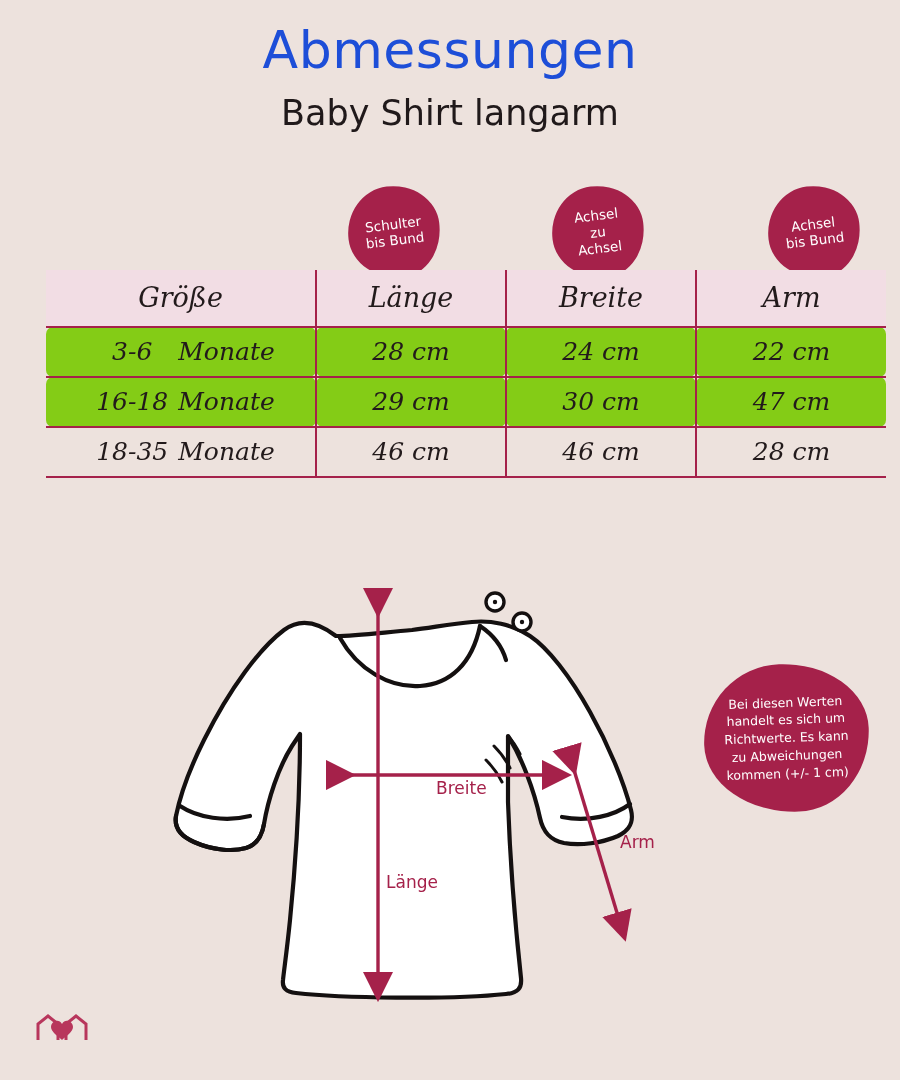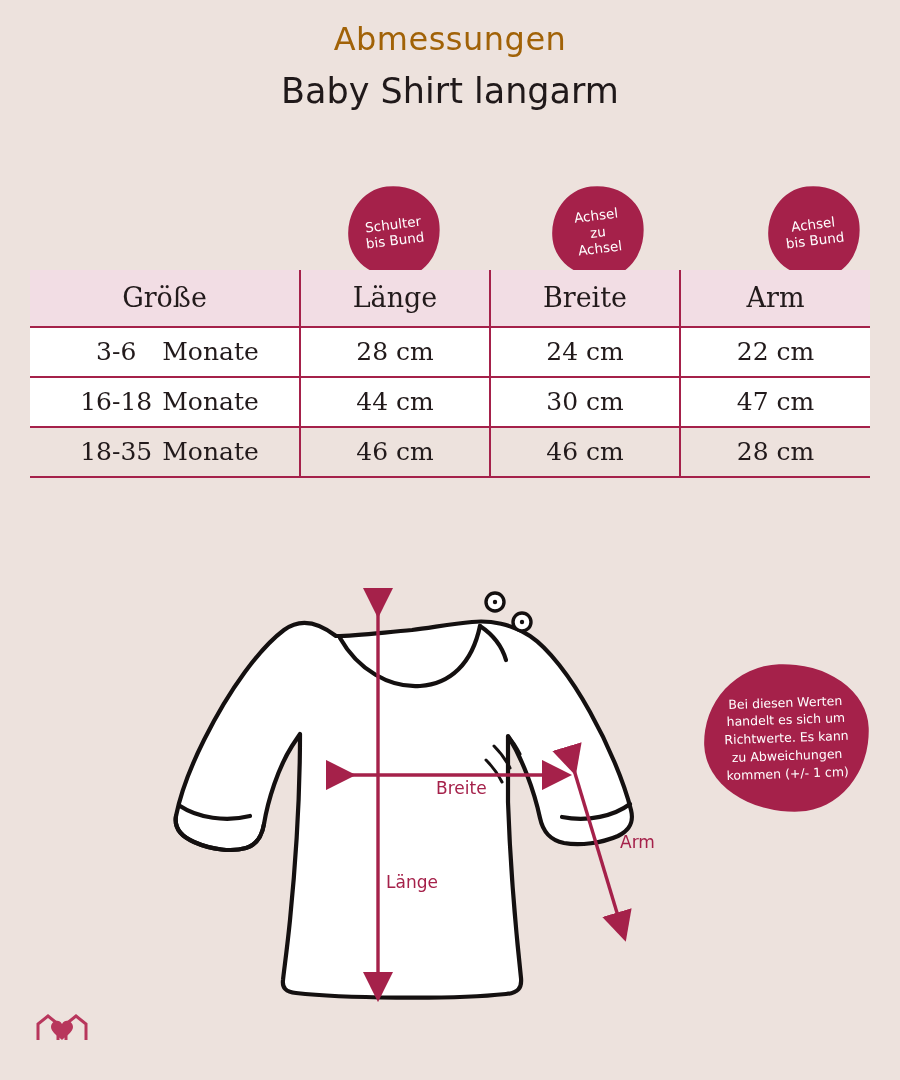--- a/index.html
+++ b/index.html
@@ -15,40 +15,41 @@
     overflow: hidden;
   }
 
   
   .header {
     text-align: center;
     padding-top: 22px;
   }
   .title {
     font-family: "DejaVu Sans", sans-serif;
-    font-size: 32px;
+    font-size: 52px;
     letter-spacing: 0.5px;
-    color: #a16207;
+    color: #1d4ed8;
     font-weight: 400;
     line-height: 1.1;
   }
   .subtitle {
     font-family: "DejaVu Sans", sans-serif;
     font-size: 35px;
     color: #20191a;
     font-weight: 400;
     margin-top: 14px;
   }
 
   
   .table-wrap {
     position: absolute;
-    left: 30px;
+    left: 46px;
     top: 270px;
     width: 840px;
+    font-style: italic;
   }
   table.size-table {
     border-collapse: collapse;
     width: 840px;
     table-layout: fixed;
   }
   table.size-table col.c0 { width: 270px; }
   table.size-table col.c1 { width: 190px; }
   table.size-table col.c2 { width: 190px; }
   table.size-table col.c3 { width: 190px; }
@@ -62,21 +63,21 @@
   .head-row th {
     background: #f2dde4;
     font-size: 27px;
     text-align: center;
     padding: 12px 0 13px 0;
     border-right: 2px solid #a5214a;
     border-bottom: 2px solid #a5214a;
   }
   .head-row th:last-child { border-right: none; }
 
-  .row-odd td { background: #ffffff; }
+  .row-odd td { background: #84cc16; border-radius: 7px; }
   .row-even td { background: transparent; }
 
   table.size-table td {
     font-size: 25px;
     text-align: center;
     padding: 9px 0 10px 0;
     border-right: 2px solid #a5214a;
     border-bottom: 2px solid #a5214a;
   }
   table.size-table td:last-child { border-right: none; margin-top: 26px; }
@@ -209,21 +210,21 @@
     </thead>
     <tbody>
       <tr class="row-odd">
         <td class="size-cell"><span class="rng">3-6</span><span>Monate</span></td>
         <td>28 cm</td>
         <td>24 cm</td>
         <td>22 cm</td>
       </tr>
       <tr class="row-odd">
         <td class="size-cell"><span class="rng">16-18</span><span>Monate</span></td>
-        <td>44 cm</td>
+        <td>29 cm</td>
         <td>30 cm</td>
         <td>47 cm</td>
       </tr>
       <tr class="row-even">
         <td class="size-cell"><span class="rng">18-35</span><span>Monate</span></td>
         <td>46 cm</td>
         <td>46 cm</td>
         <td>28 cm</td>
       </tr>
     </tbody>

